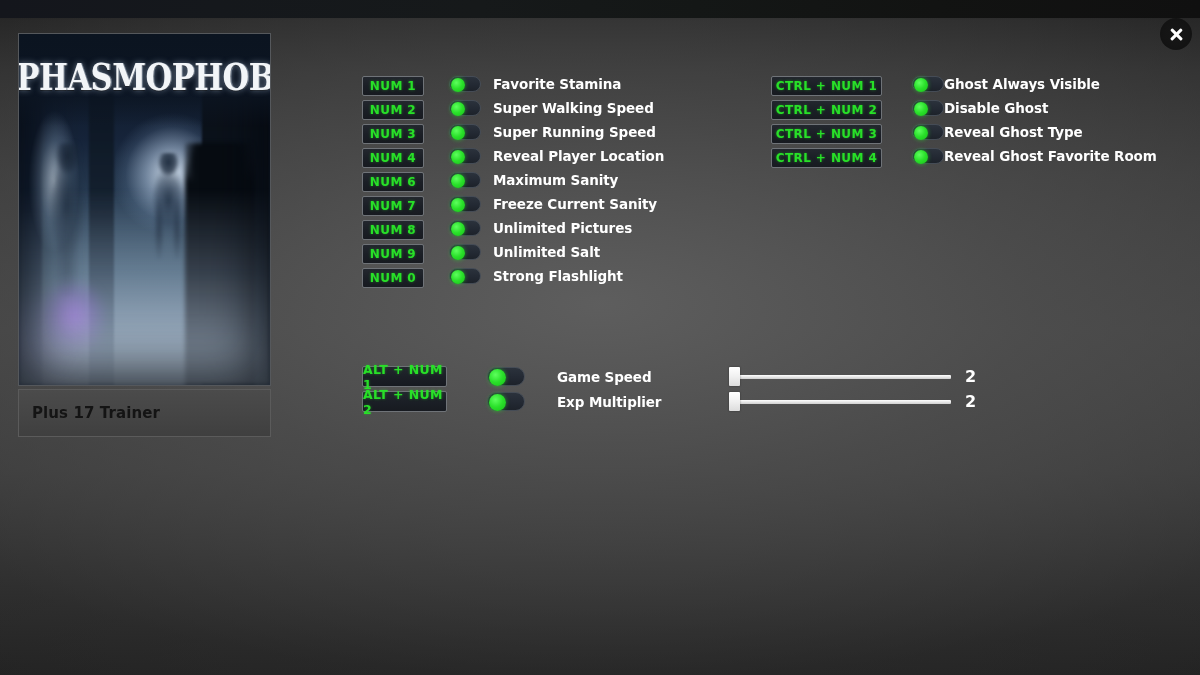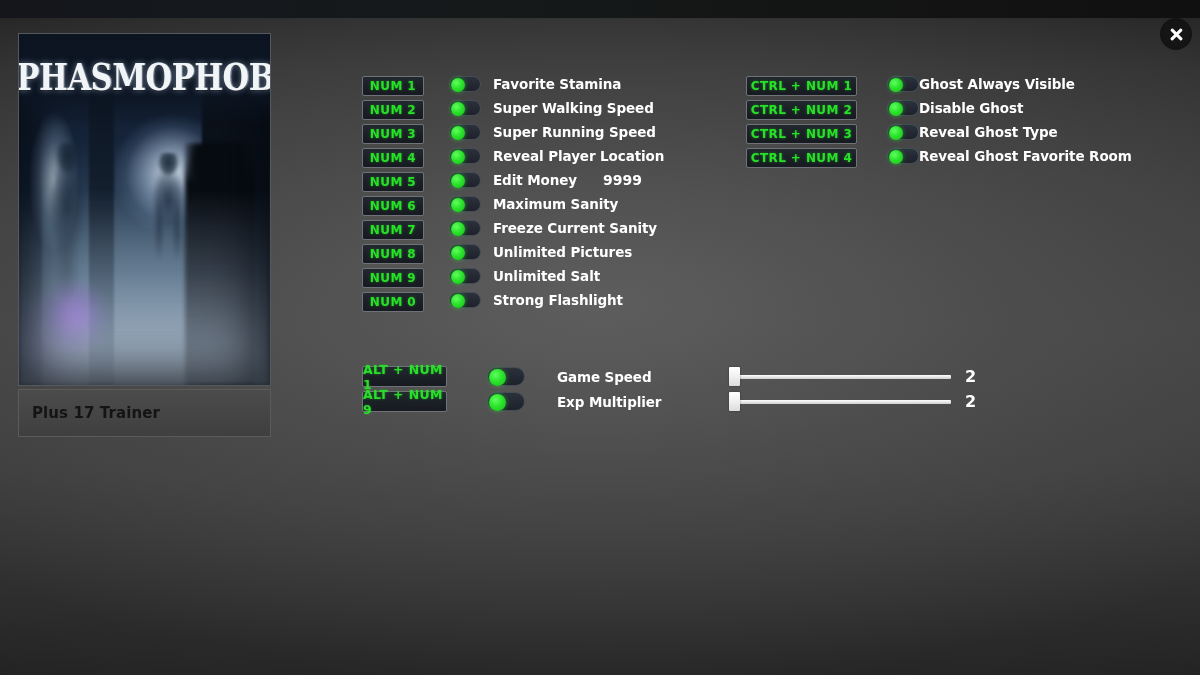--- a/index.html
+++ b/index.html
@@ -225,21 +225,21 @@
     font-weight: 700;
     color: #141414;
     letter-spacing: 0.1px;
   }
 
   
   .cheat-column {
     position: absolute;
   }
   #column-left  { left: 362px; top: 76px; }
-  #column-right { left: 746px; top: 76px; }
+  #column-right { left: 771px; top: 76px; }
 
   .cheat-row {
     display: flex;
     height: 24px;
   }
 
   .hotkey-btn {
     height: 20px;
     background: linear-gradient(to bottom, #23272e 0%, #1b1f26 50%, #171a20 100%);
     border: 1px solid #6f7378;
@@ -418,28 +418,20 @@
       <div class="cheat-label">Super Running Speed</div>
     </div>
     <div class="cheat-row">
       <div class="hotkey-btn">NUM 4</div>
       <div class="toggle-switch">
         <div class="knob"></div>
       </div>
       <div class="cheat-label">Reveal Player Location</div>
     </div>
     <div class="cheat-row">
-      <div class="hotkey-btn">NUM 5</div>
-      <div class="toggle-switch">
-        <div class="knob"></div>
-      </div>
-      <div class="cheat-label">Edit Money</div>
-      <div class="cheat-value value-slot">9999</div>
-    </div>
-    <div class="cheat-row">
       <div class="hotkey-btn">NUM 6</div>
       <div class="toggle-switch">
         <div class="knob"></div>
       </div>
       <div class="cheat-label">Maximum Sanity</div>
     </div>
     <div class="cheat-row">
       <div class="hotkey-btn">NUM 7</div>
       <div class="toggle-switch">
         <div class="knob"></div>
@@ -509,21 +501,21 @@
       <div class="cheat-label">Game Speed</div>
       <div class="slider-control">
         <div class="slider-track-wrap">
           <div class="slider-track"></div>
           <div class="slider-handle" style="left: 0%;"></div>
         </div>
         <div class="slider-value">2</div>
       </div>
     </div>
     <div class="slider-row">
-      <div class="hotkey-btn">ALT + NUM 9</div>
+      <div class="hotkey-btn">ALT + NUM 2</div>
       <div class="toggle-switch">
         <div class="knob"></div>
       </div>
       <div class="cheat-label">Exp Multiplier</div>
       <div class="slider-control">
         <div class="slider-track-wrap">
           <div class="slider-track"></div>
           <div class="slider-handle" style="left: 0%;"></div>
         </div>
         <div class="slider-value">2</div>

